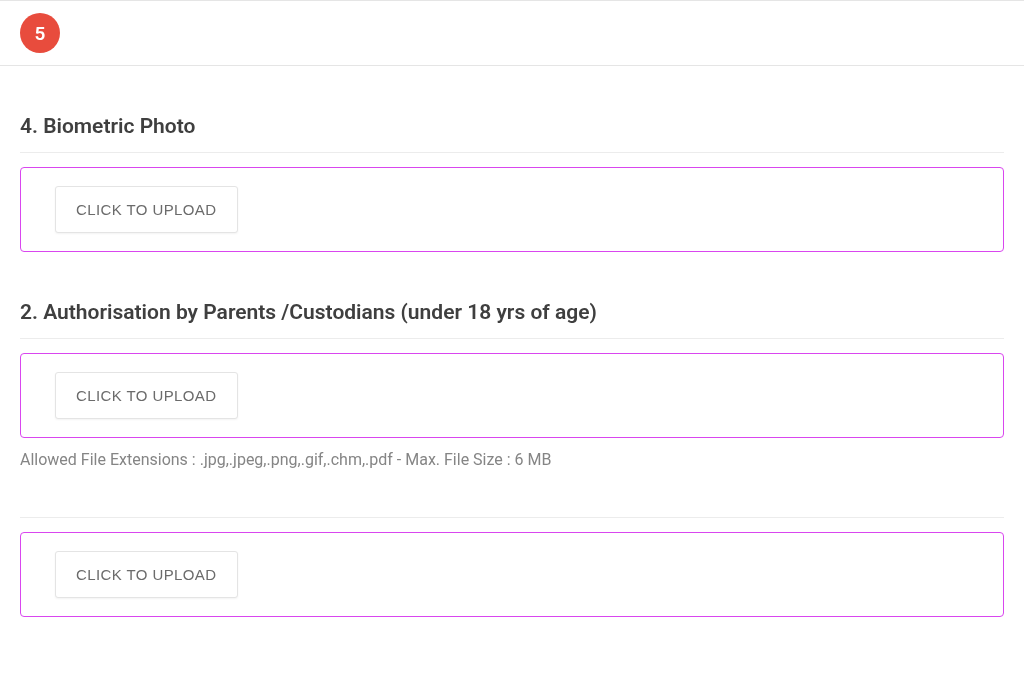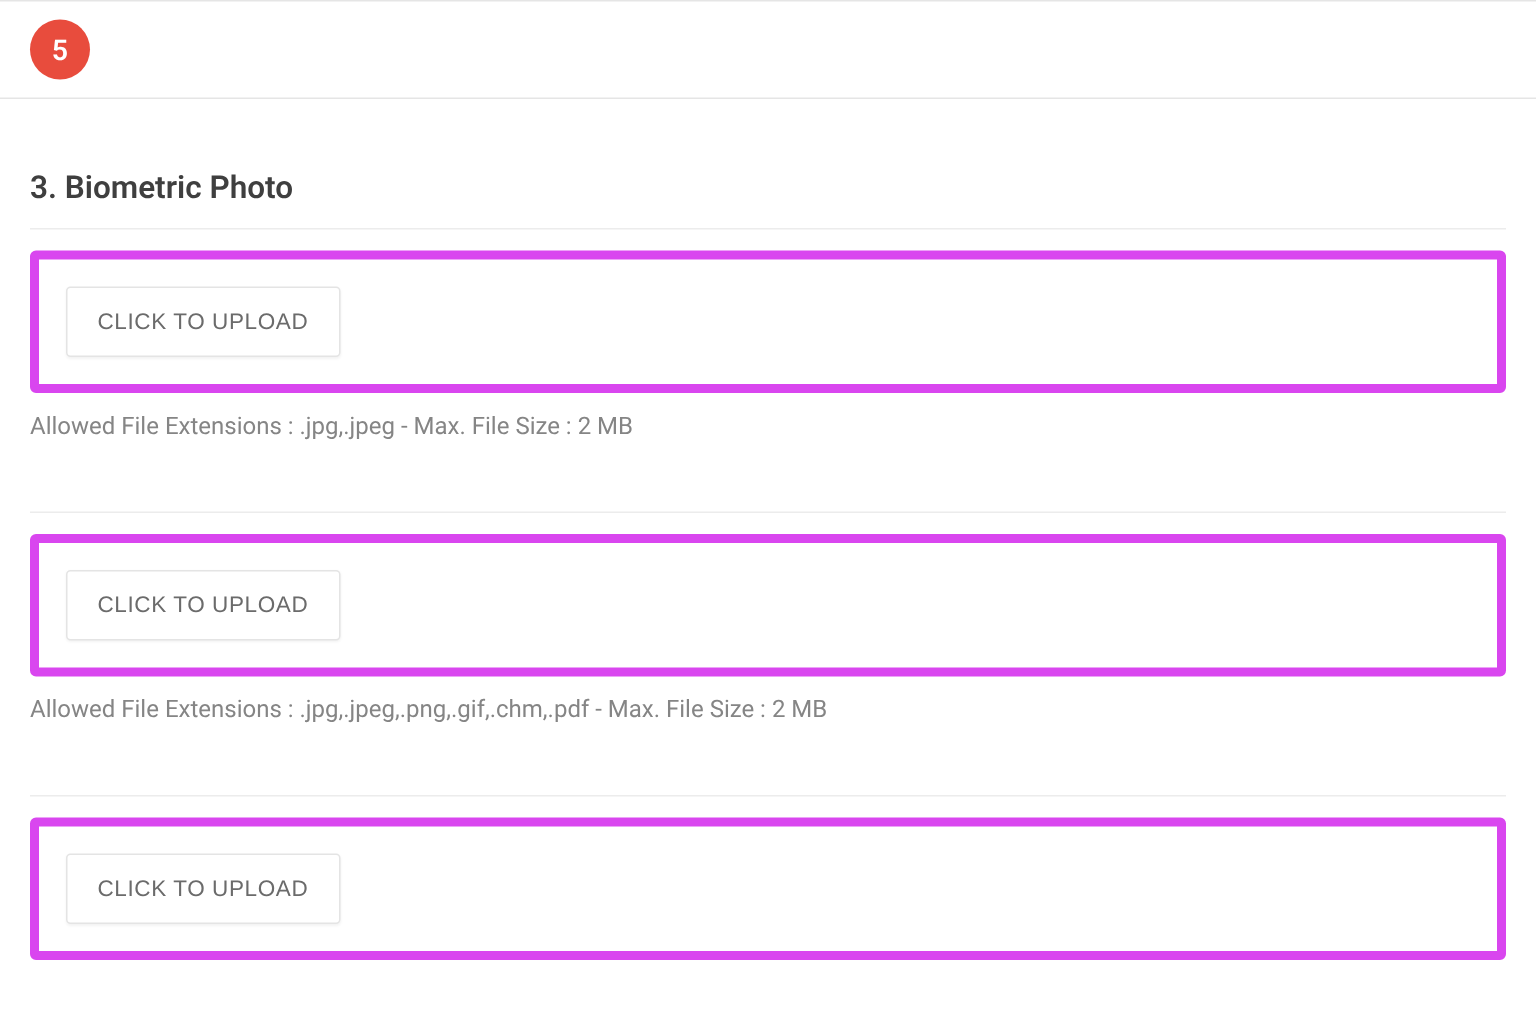--- a/index.html
+++ b/index.html
@@ -53,23 +53,23 @@
       font-weight: 600;
       color: #3f3f3f;
       margin-bottom: 14px;
     }
     .doc-divider {
       border: none;
       border-top: 1px solid #ececec;
       margin-bottom: 14px;
     }
     .upload-area {
-      border: 6px solid #d946ef;
+      border: 1px solid #d946ef;
       border-radius: 4px;
-      padding: 18px 18px;
+      padding: 18px 34px;
       background: #ffffff;
     }
     .upload-button {
       display: inline-block;
       background: #ffffff;
       border: 1px solid #e4e4e4;
       border-radius: 3px;
       padding: 14px 20px;
       font-size: 15px;
       font-weight: 400;
@@ -89,34 +89,34 @@
 
 <div class="section-header">
   <div class="step-badge">
     <span>5</span>
   </div>
 </div>
 
 <div class="content">
 
   <div class="doc-block">
-    <div class="doc-title">3. Biometric Photo</div>
+    <div class="doc-title">4. Biometric Photo</div>
     <hr class="doc-divider">
     <div class="upload-area">
       <button class="upload-button">CLICK TO UPLOAD</button>
     </div>
-    <div class="hint">Allowed File Extensions : .jpg,.jpeg - Max. File Size : 2 MB</div>
   </div>
 
   <div class="doc-block">
+    <div class="doc-title">2. Authorisation by Parents /Custodians (under 18 yrs of age)</div>
     <hr class="doc-divider">
     <div class="upload-area">
       <button class="upload-button">CLICK TO UPLOAD</button>
     </div>
-    <div class="hint">Allowed File Extensions : .jpg,.jpeg,.png,.gif,.chm,.pdf - Max. File Size : 2 MB</div>
+    <div class="hint">Allowed File Extensions : .jpg,.jpeg,.png,.gif,.chm,.pdf - Max. File Size : 6 MB</div>
   </div>
 
   <div class="doc-block">
     <hr class="doc-divider">
     <div class="upload-area">
       <button class="upload-button">CLICK TO UPLOAD</button>
     </div>
     <div class="hint"></div>
   </div>
 

